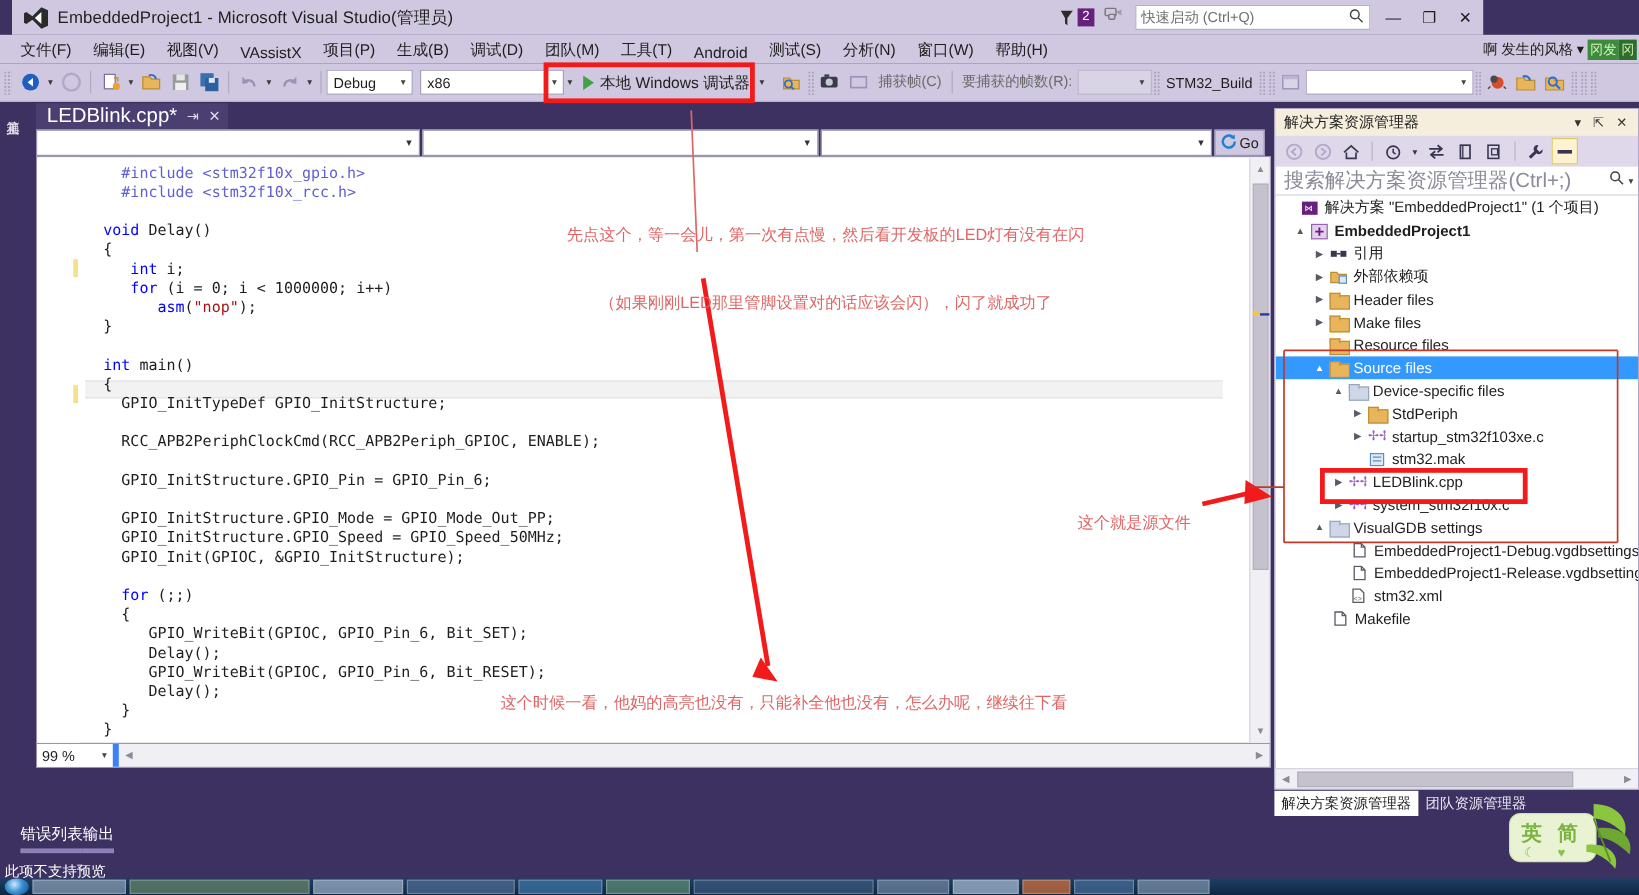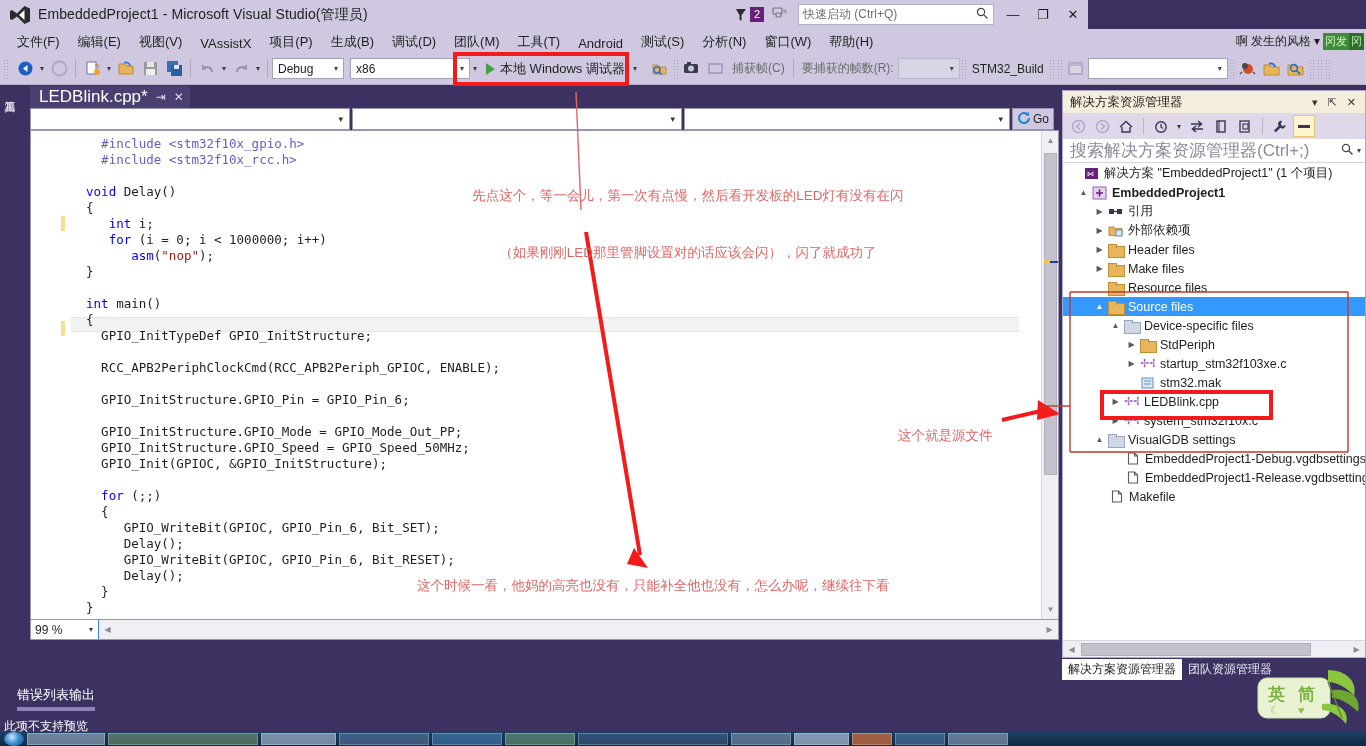--- a/index.html
+++ b/index.html
@@ -11,21 +11,21 @@
     background: #3c3160;
   }
   #app {
     position: relative;
     width: 1366px; height: 746px;
     background: #3c3160;
   }
 
   
   .titlebar {
-    position: absolute; left: 0; top: 0; width: 1088px; height: 29px;
+    position: absolute; left: 10px; top: 0; width: 1226px; height: 29px;
     background: #cfc8e0;
     display: flex; align-items: center;
   }
   .vs-logo {
     width: 24px; height: 22px; margin-left: 8px; margin-right: 6px;
     display: flex; align-items: center; justify-content: center;
   }
   .title-text {
     font-size: 14px; color: #1e1e1e; letter-spacing: 0.1px;
   }
@@ -197,21 +197,21 @@
     background: #c5c2ce; border: 1px solid #b3b0bd;
   }
   .vs-mark-y { position: absolute; left: 2px; width: 5px; height: 4px; background: #f2c744; }
   .vs-mark-b { position: absolute; left: 8px; width: 8px; height: 2px; background: #1f3fa8; }
 
   .hscroll-row {
     position: absolute; left: 4px; top: 534px; width: 1029px; height: 20px;
     display: flex; align-items: center; background: #f0eff4; border: 1px solid #9a93b2; border-top: 0;
   }
   .zoom-combo {
-    width: 68px; height: 19px; background: #fff; border-right: 1px solid #3b82f6;
+    width: 68px; height: 19px; background: #fff; border-right: 5px solid #3b82f6;
     display: flex; align-items: center; padding: 0 2px 0 4px;
     font-size: 12px; color: #1e1e1e;
   }
   .zoom-combo .ca { margin-left: auto; font-size: 8px; color: #444; padding: 0 3px; }
   .hs-arrow { width: 17px; height: 19px; display: flex; align-items: center; justify-content: center; font-size: 8px; color: #8a8a99; }
 
   .insert-bar {
     position: absolute; left: 4px; top: 554px; width: 1029px; height: 22px;
     background: #ffffff; border: 1px solid #9a93b2;
     display: flex; align-items: center; padding-left: 10px;
@@ -874,20 +874,29 @@
       <div class="row" style="padding-left:60px;">
         <span class="ico">
           <svg width="12" height="13" viewBox="0 0 12 13">
               <path d="M1.5 1 h6 l3 3 v8 h-9 Z" fill="#fff" stroke="#5a5a66" stroke-width="1.1"></path>
               <path d="M7.5 1 v3 h3" fill="none" stroke="#5a5a66" stroke-width="1.1"></path>
             </svg>
         </span>
         <span class="lbl">EmbeddedProject1-Release.vgdbsettings</span>
       </div>
 
+      <div class="row" style="padding-left:60px;">
+        <span class="ico">
+          <svg width="13" height="13" viewBox="0 0 13 13">
+              <path d="M1.5 1 h6 l3 3 v8 h-9 Z" fill="#fff" stroke="#5a5a66" stroke-width="1.1"></path>
+              <text x="2" y="11" font-size="6" fill="#5a5a66" font-family="Liberation Sans">&lt;&gt;</text>
+            </svg>
+        </span>
+        <span class="lbl">stm32.xml</span>
+      </div>
 
       <div class="row" style="padding-left:44px;">
         <span class="ico">
           <svg width="12" height="13" viewBox="0 0 12 13">
               <path d="M1.5 1 h6 l3 3 v8 h-9 Z" fill="#fff" stroke="#5a5a66" stroke-width="1.1"></path>
               <path d="M7.5 1 v3 h3" fill="none" stroke="#5a5a66" stroke-width="1.1"></path>
             </svg>
         </span>
         <span class="lbl">Makefile</span>
       </div>

